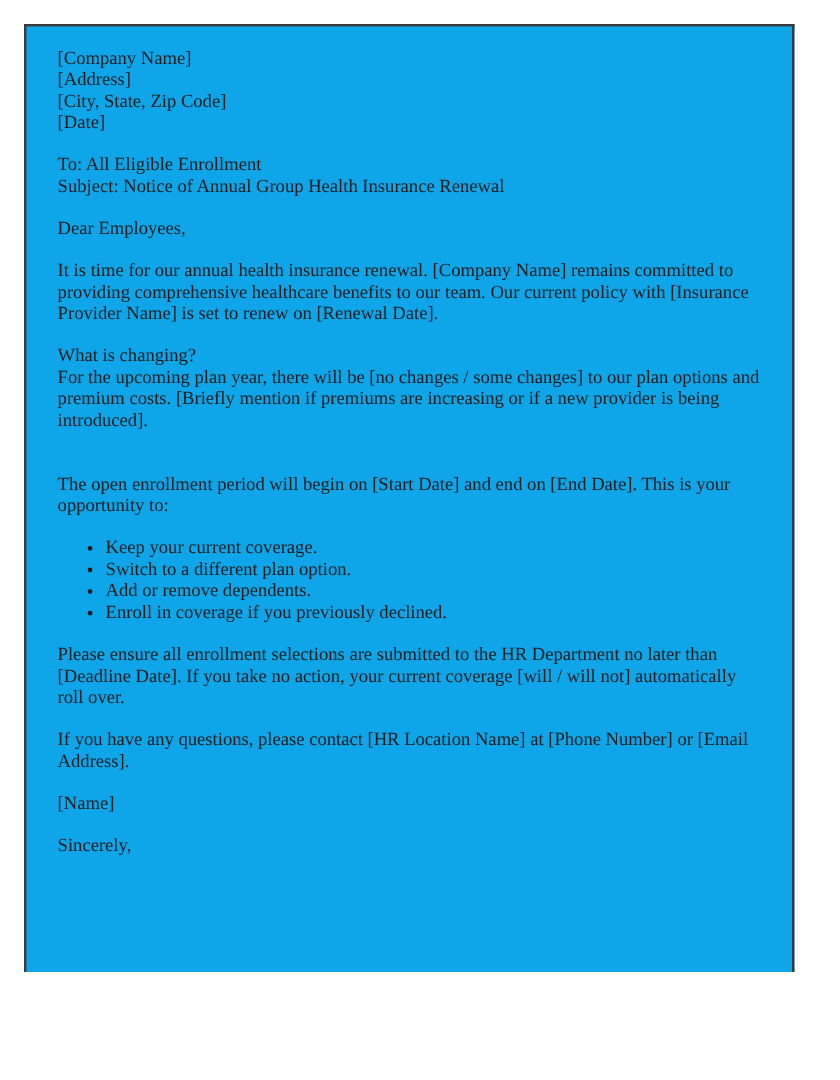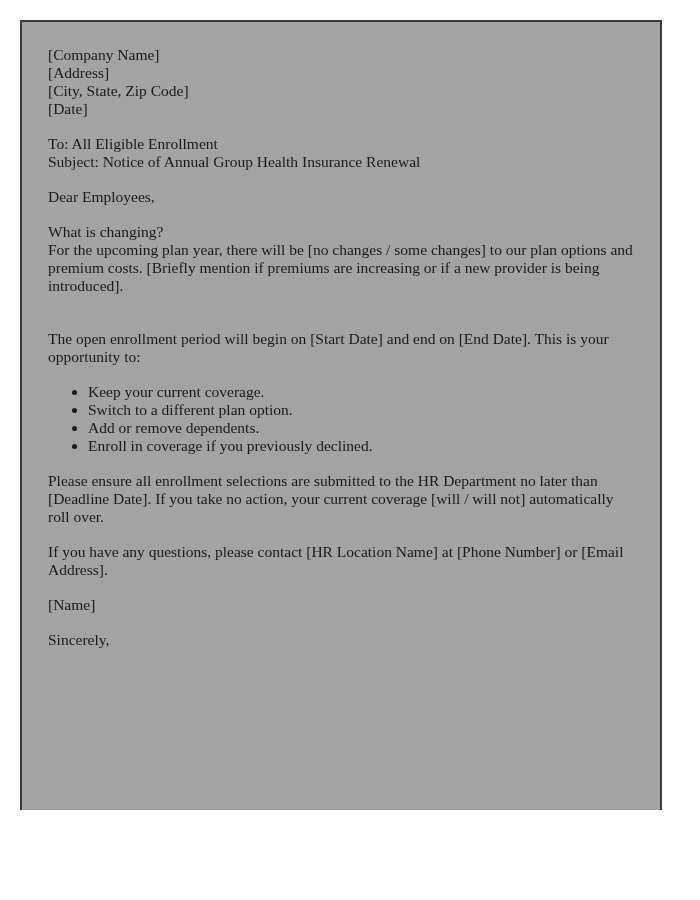--- a/index.html
+++ b/index.html
@@ -16,22 +16,22 @@
   }
   .letter {
     position: absolute;
     left: 20px;
     top: 20px;
     width: 642px;
     height: 790px;
     box-sizing: border-box;
     border: 2px solid #3a3a3a;
     border-bottom: none;
-    padding: 7px 26px;
-    background: #a3a3a3;
+    padding: 1px 26px;
+    background: #0ea5e9;
     overflow: hidden;
   }
   .letter p,
   .letter ul {
     margin: 17px 0;
     font-size: 15.5px;
     line-height: 18px;
   }
   .letter ul {
     padding-left: 40px;
@@ -55,20 +55,21 @@
     <span>[Date]</span>
   </p>
 
   <p>
     <span>To: All Eligible Enrollment</span><br>
     <span>Subject: Notice of Annual Group Health Insurance Renewal</span>
   </p>
 
   <p>Dear Employees,</p>
 
+  <p>It is time for our annual health insurance renewal. [Company Name] remains committed to providing comprehensive healthcare benefits to our team. Our current policy with [Insurance Provider Name] is set to renew on [Renewal Date].</p>
 
   <p>
     <strong>What is changing?</strong><br>
     <span>For the upcoming plan year, there will be [no changes / some changes] to our plan options and premium costs. [Briefly mention if premiums are increasing or if a new provider is being introduced].</span>
   </p>
 
   <p>
     <br>
     <span>The open enrollment period will begin on [Start Date] and end on [End Date]. This is your opportunity to:</span>
   </p>

